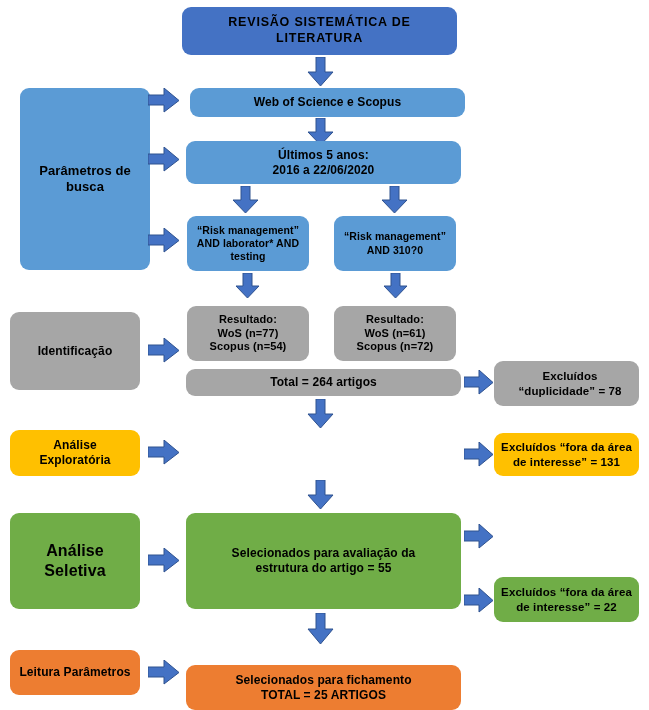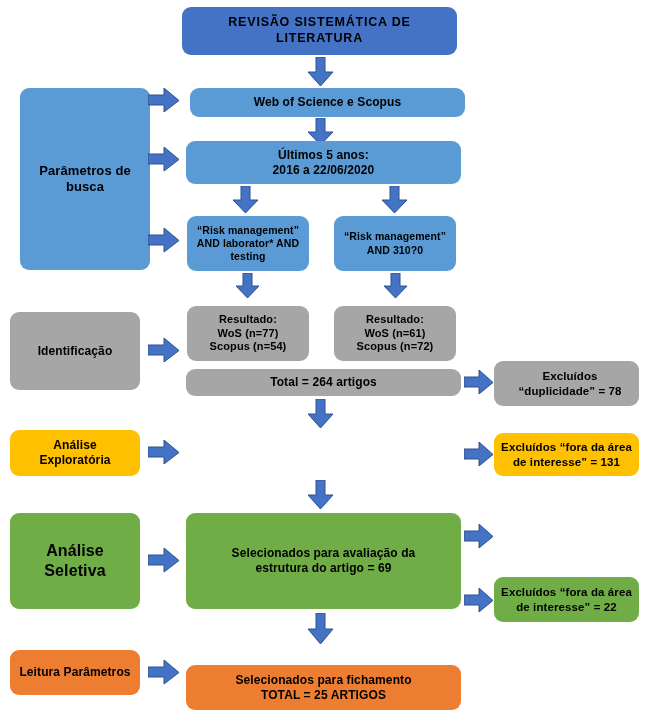--- a/index.html
+++ b/index.html
@@ -172,21 +172,21 @@
   </div>
 
 
   <div class="arrow" style="left:307px; top:480px;">
     <svg width="27" height="30" viewBox="0 0 27 30">
       <polygon points="9,0 18,0 18,15 26,15 13.5,29 1,15 9,15" fill="#4472C4" stroke="#2F528F" stroke-width="1"></polygon>
     </svg>
   </div>
 
   <div class="box green" style="left:186px; top:513px; width:275px; height:96px; font-size:12px;">Selecionados para avaliação da
-estrutura do artigo = 69</div>
+estrutura do artigo = 55</div>
 
   <div class="arrow" style="left:307px; top:613px;">
     <svg width="27" height="32" viewBox="0 0 27 32">
       <polygon points="9,0 18,0 18,16 26,16 13.5,31 1,16 9,16" fill="#4472C4" stroke="#2F528F" stroke-width="1"></polygon>
     </svg>
   </div>
 
   <div class="box orange" style="left:186px; top:665px; width:275px; height:45px; font-size:12px;">Selecionados para fichamento
 TOTAL = 25 ARTIGOS</div>
 

